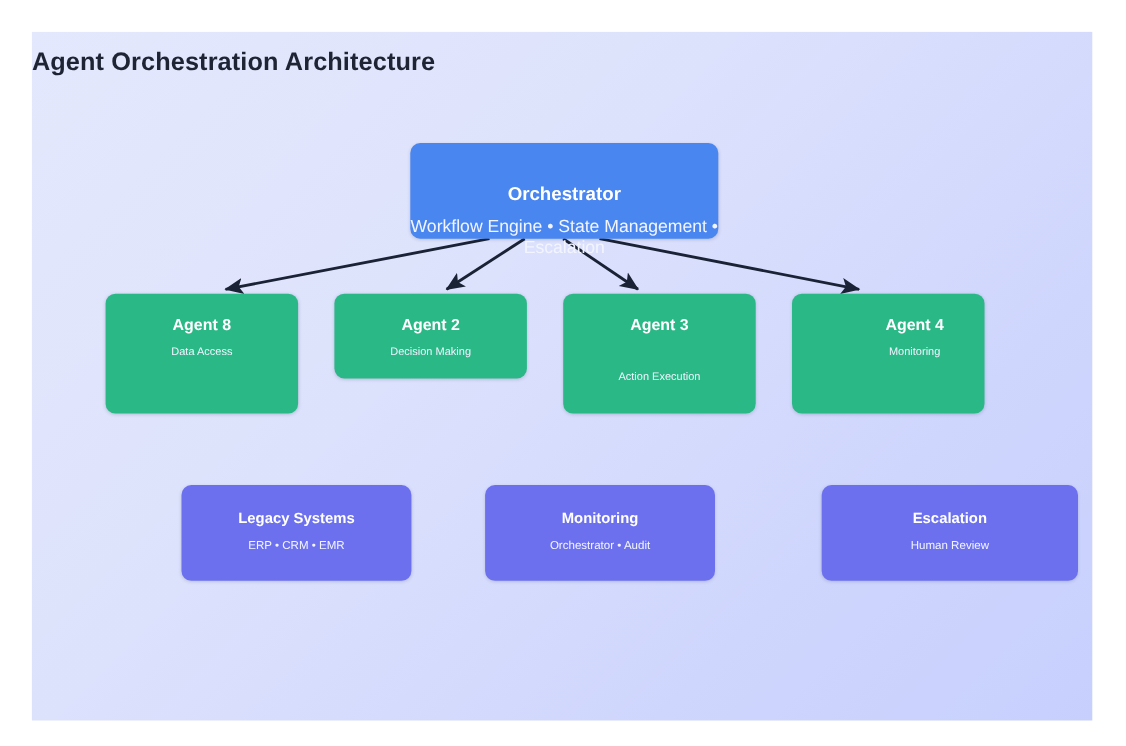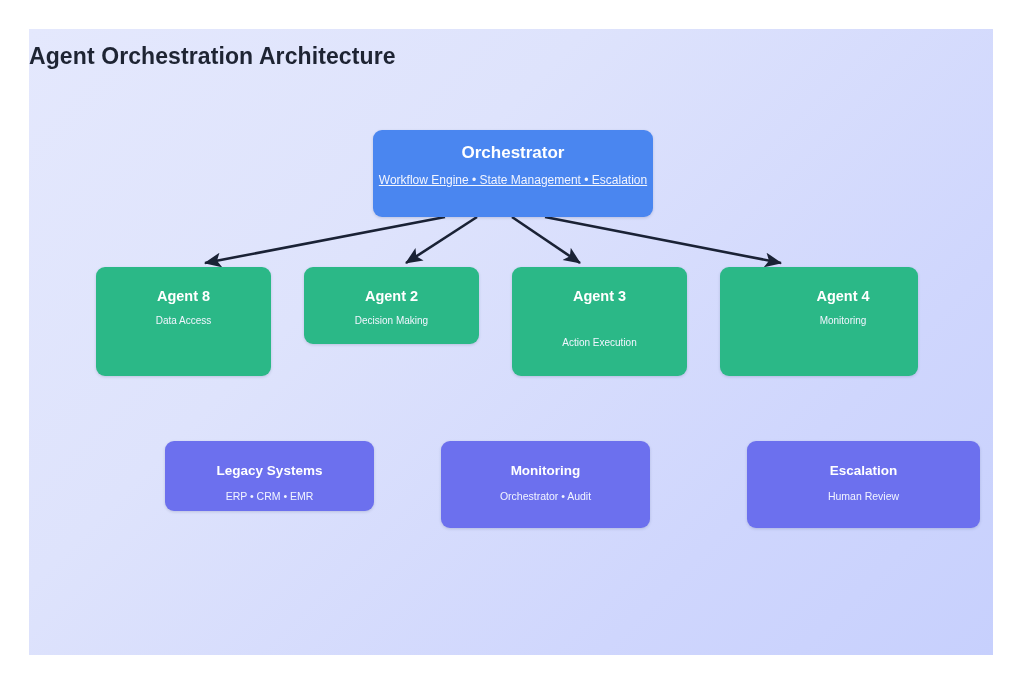--- a/index.html
+++ b/index.html
@@ -64,24 +64,24 @@
   }
   .node .node-subtitle {
     color: #f2f5ff;
     text-align: center;
     line-height: 1.2;
   }
 
   
   .node.orchestrator {
     background: #4a86f0;
-    padding-top: 14px;
+    padding-top: 38px;
   }
   .node.orchestrator .node-title { font-size: 17px; }
-  .node.orchestrator .node-subtitle { font-size: 12px; margin-top: 10px; text-decoration: underline; }
+  .node.orchestrator .node-subtitle { font-size: 16px; margin-top: 10px; }
 
   
   .node.agent {
     background: #2bb887;
     padding-top: 22px;
   }
   .node.agent .node-title { font-size: 14.5px; }
   .node.agent .node-subtitle { font-size: 10px; margin-top: 10px; }
 
   
@@ -126,26 +126,26 @@
   <div class="node agent" style="left:275px; top:238px; width:175px; height:77px;">
     <div class="node-title">Agent 2</div>
     <div class="node-subtitle">Decision Making</div>
   </div>
 
   <div class="node agent" style="left:483px; top:238px; width:175px; height:109px;gap:22px;">
     <div class="node-title">Agent 3</div>
     <div class="node-subtitle">Action Execution</div>
   </div>
 
-  <div class="node agent" style="left:691px; top:238px; width:198px; height:109px;padding-left:48px;">
+  <div class="node agent" style="left:691px; top:238px; width:175px; height:109px;padding-left:48px;">
     <div class="node-title">Agent 4</div>
     <div class="node-subtitle">Monitoring</div>
   </div>
 
-  <div class="node support" style="left:136px; top:412px; width:209px; height:70px;">
+  <div class="node support" style="left:136px; top:412px; width:209px; height:87px;">
     <div class="node-title">Legacy Systems</div>
     <div class="node-subtitle">ERP • CRM • EMR</div>
   </div>
 
   <div class="node support" style="left:412px; top:412px; width:209px; height:87px;">
     <div class="node-title">Monitoring</div>
     <div class="node-subtitle">Orchestrator • Audit</div>
   </div>
 
   <div class="node support" style="left:718px; top:412px; width:233px; height:87px;">

